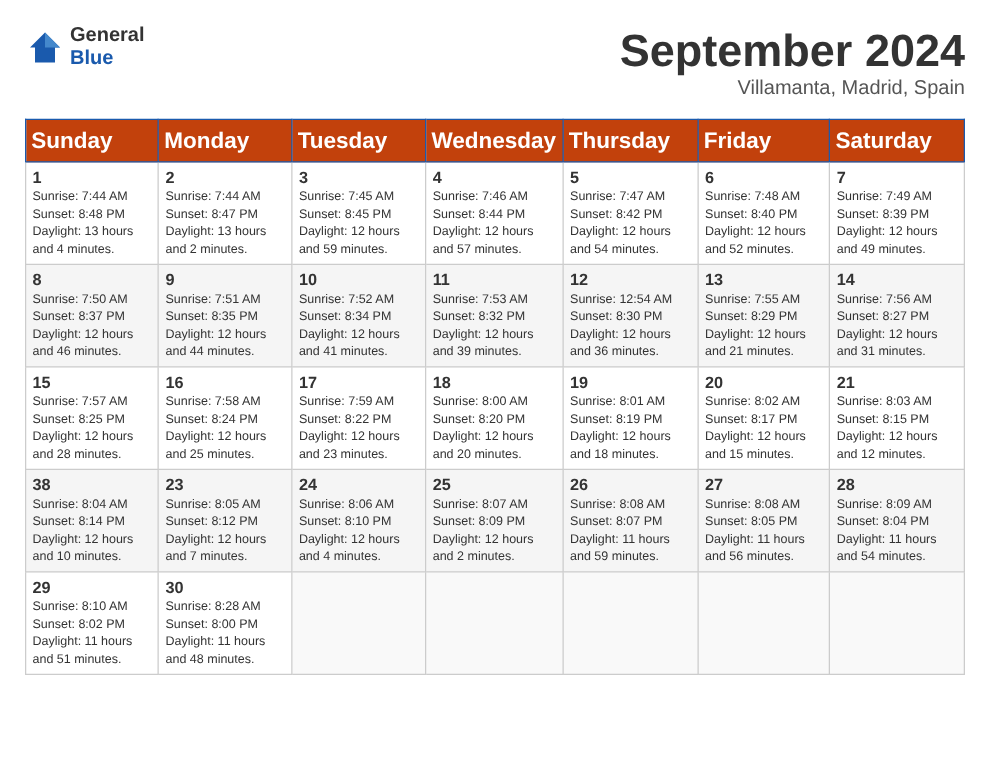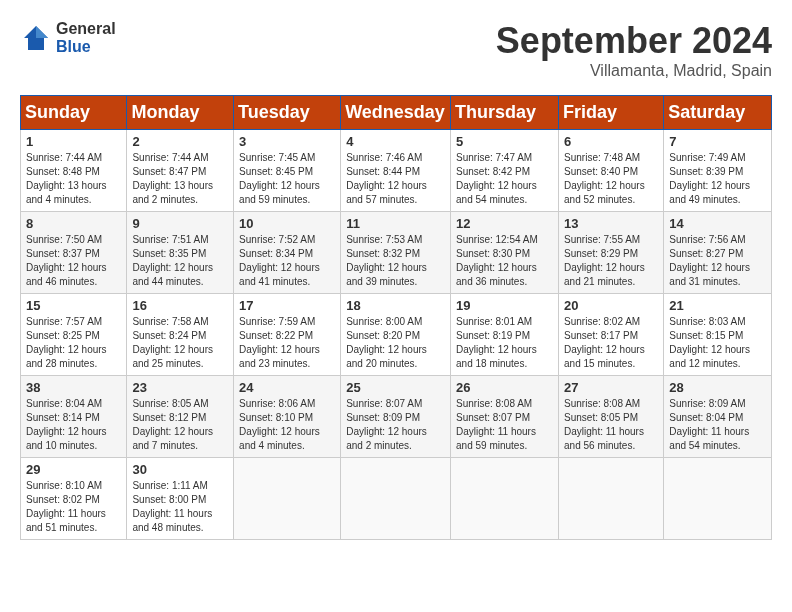--- a/index.html
+++ b/index.html
@@ -360,21 +360,21 @@
         <span class="day-num">29</span>
         <div class="day-info">
           <span>Sunrise: </span><span>8:10 AM</span><br>
           <span>Sunset: </span><span>8:02 PM</span><br>
           <span>Daylight: 11 hours and 51 minutes.</span>
         </div>
       </td>
         <td>
         <span class="day-num">30</span>
         <div class="day-info">
-          <span>Sunrise: </span><span>1:11 AM</span><br>
+          <span>Sunrise: </span><span>8:28 AM</span><br>
           <span>Sunset: </span><span>8:00 PM</span><br>
           <span>Daylight: 11 hours and 48 minutes.</span>
         </div>
       </td>
         <td class="empty-cell"></td>
         <td class="empty-cell"></td>
         <td class="empty-cell"></td>
         <td class="empty-cell"></td>
         <td class="empty-cell"></td>
       </tr>

